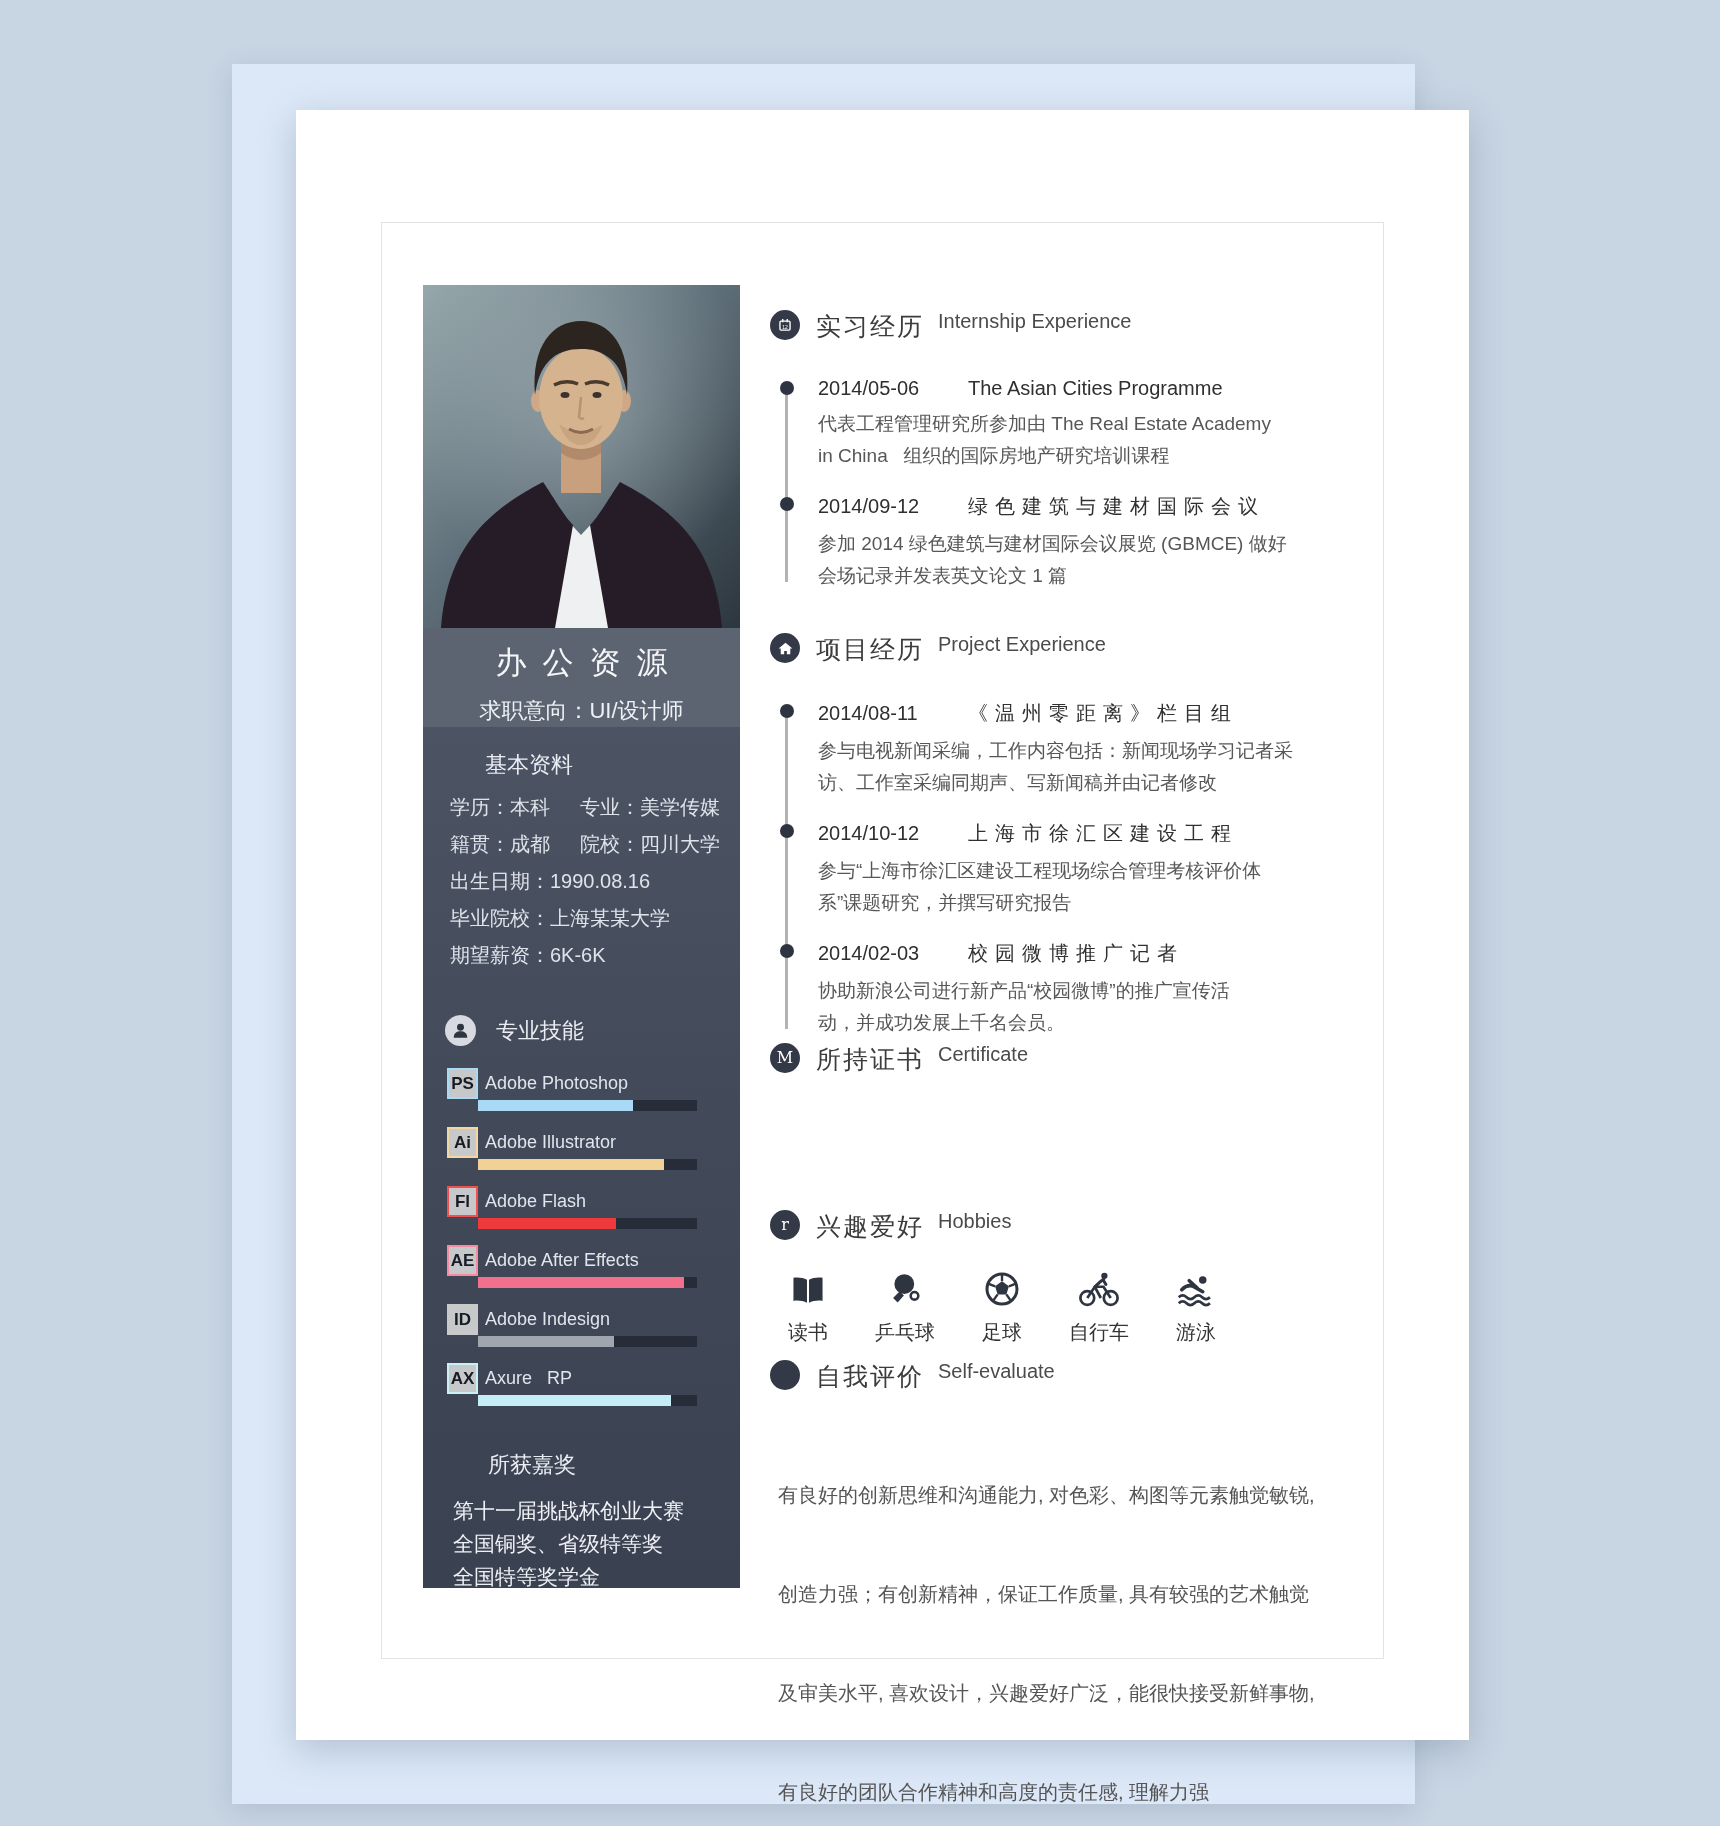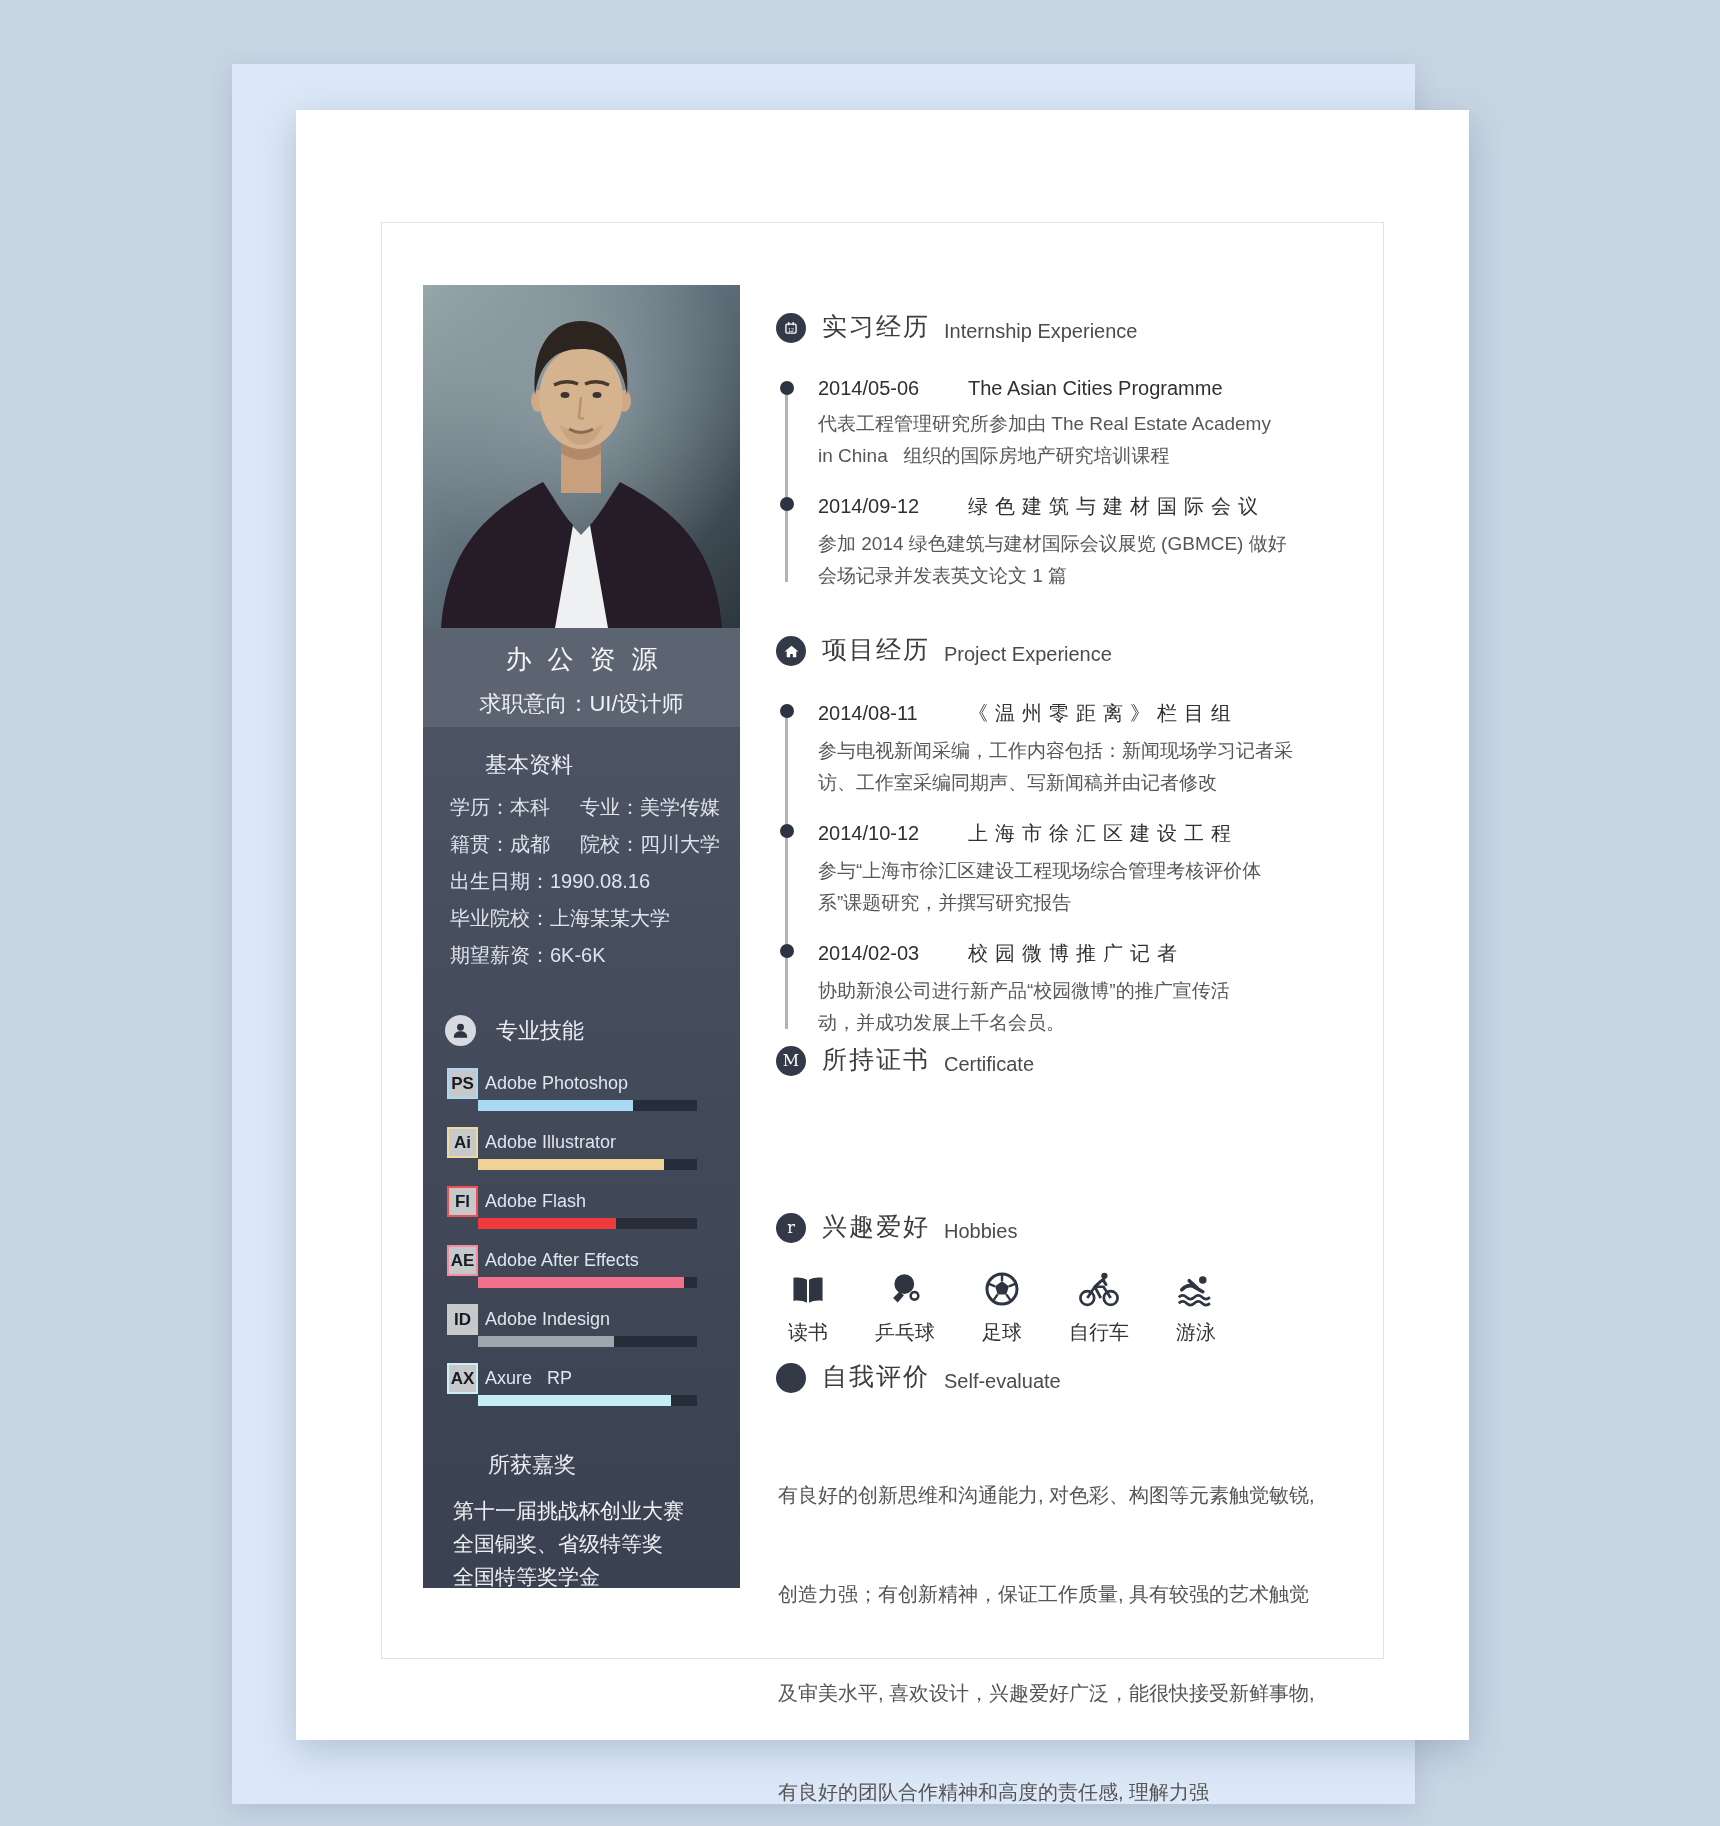--- a/index.html
+++ b/index.html
@@ -24,21 +24,21 @@
   }
 
   
   .sidebar { position:absolute; left:127px; top:175px; width:317px; }
   .photo { width:317px; height:343px; overflow:hidden; }
   .photo svg { display:block; }
   .nameblock {
     width:317px; height:99px; background:#5c6472; color:#f4f6f8;
     text-align:center; padding-top:14px;
   }
-  .name { font-size:26px; letter-spacing:16px; text-indent:16px; }
+  .name { font-size:31px; letter-spacing:16px; text-indent:16px; }
   .intent { font-size:22px; margin-top:12px; color:#eef1f5; }
   .panel {
     width:317px; height:861px;
     background:linear-gradient(180deg,#4c5363 0%,#424959 45%,#3a4150 100%);
     color:#e6eaef; overflow:hidden;
   }
   .panel-h { font-size:22px; color:#eaeef3; }
   .basic-h { margin:23px 0 0 62px; }
   .info { margin:14px 16px 0 27px; font-size:20px; color:#dfe4ea; }
   .info-row { margin-bottom:10px; white-space:pre-wrap; }
@@ -71,21 +71,21 @@
 
   
   .rightcol { position:absolute; left:472px; top:0; width:620px; }
   .sec { position:absolute; left:0; width:620px; }
   .sec-internship { top:200px; }
   .sec-project   { top:523px; }
   .sec-cert      { top:933px; }
   .sec-hobbies   { top:1100px; }
   .sec-eval      { top:1250px; }
 
-  .sec-head { display:flex; align-items:flex-end; margin-left:8px; }
+  .sec-head { display:flex; align-items:flex-start; margin-left:2px; }
   .ic-circle {
     width:30px; height:30px; border-radius:50%; background:#343947; flex:none;
     display:flex; align-items:center; justify-content:center;
   }
   .ic-circle .serif-glyph { font-family:"DejaVu Serif","Liberation Serif",serif; color:#fff; font-size:16px; line-height:1; }
   .sec-ctitle { font-size:25px; color:#3c3c3c; letter-spacing:2px; margin-left:16px; }
   .sec-etitle { font-size:20px; color:#4b4b4b; margin-left:14px; }
 
   .entries { position:relative; margin-top:34px; }
   .rail { position:absolute; left:17px; top:10px; bottom:10px; width:3px; background:#b3b3b3; }

